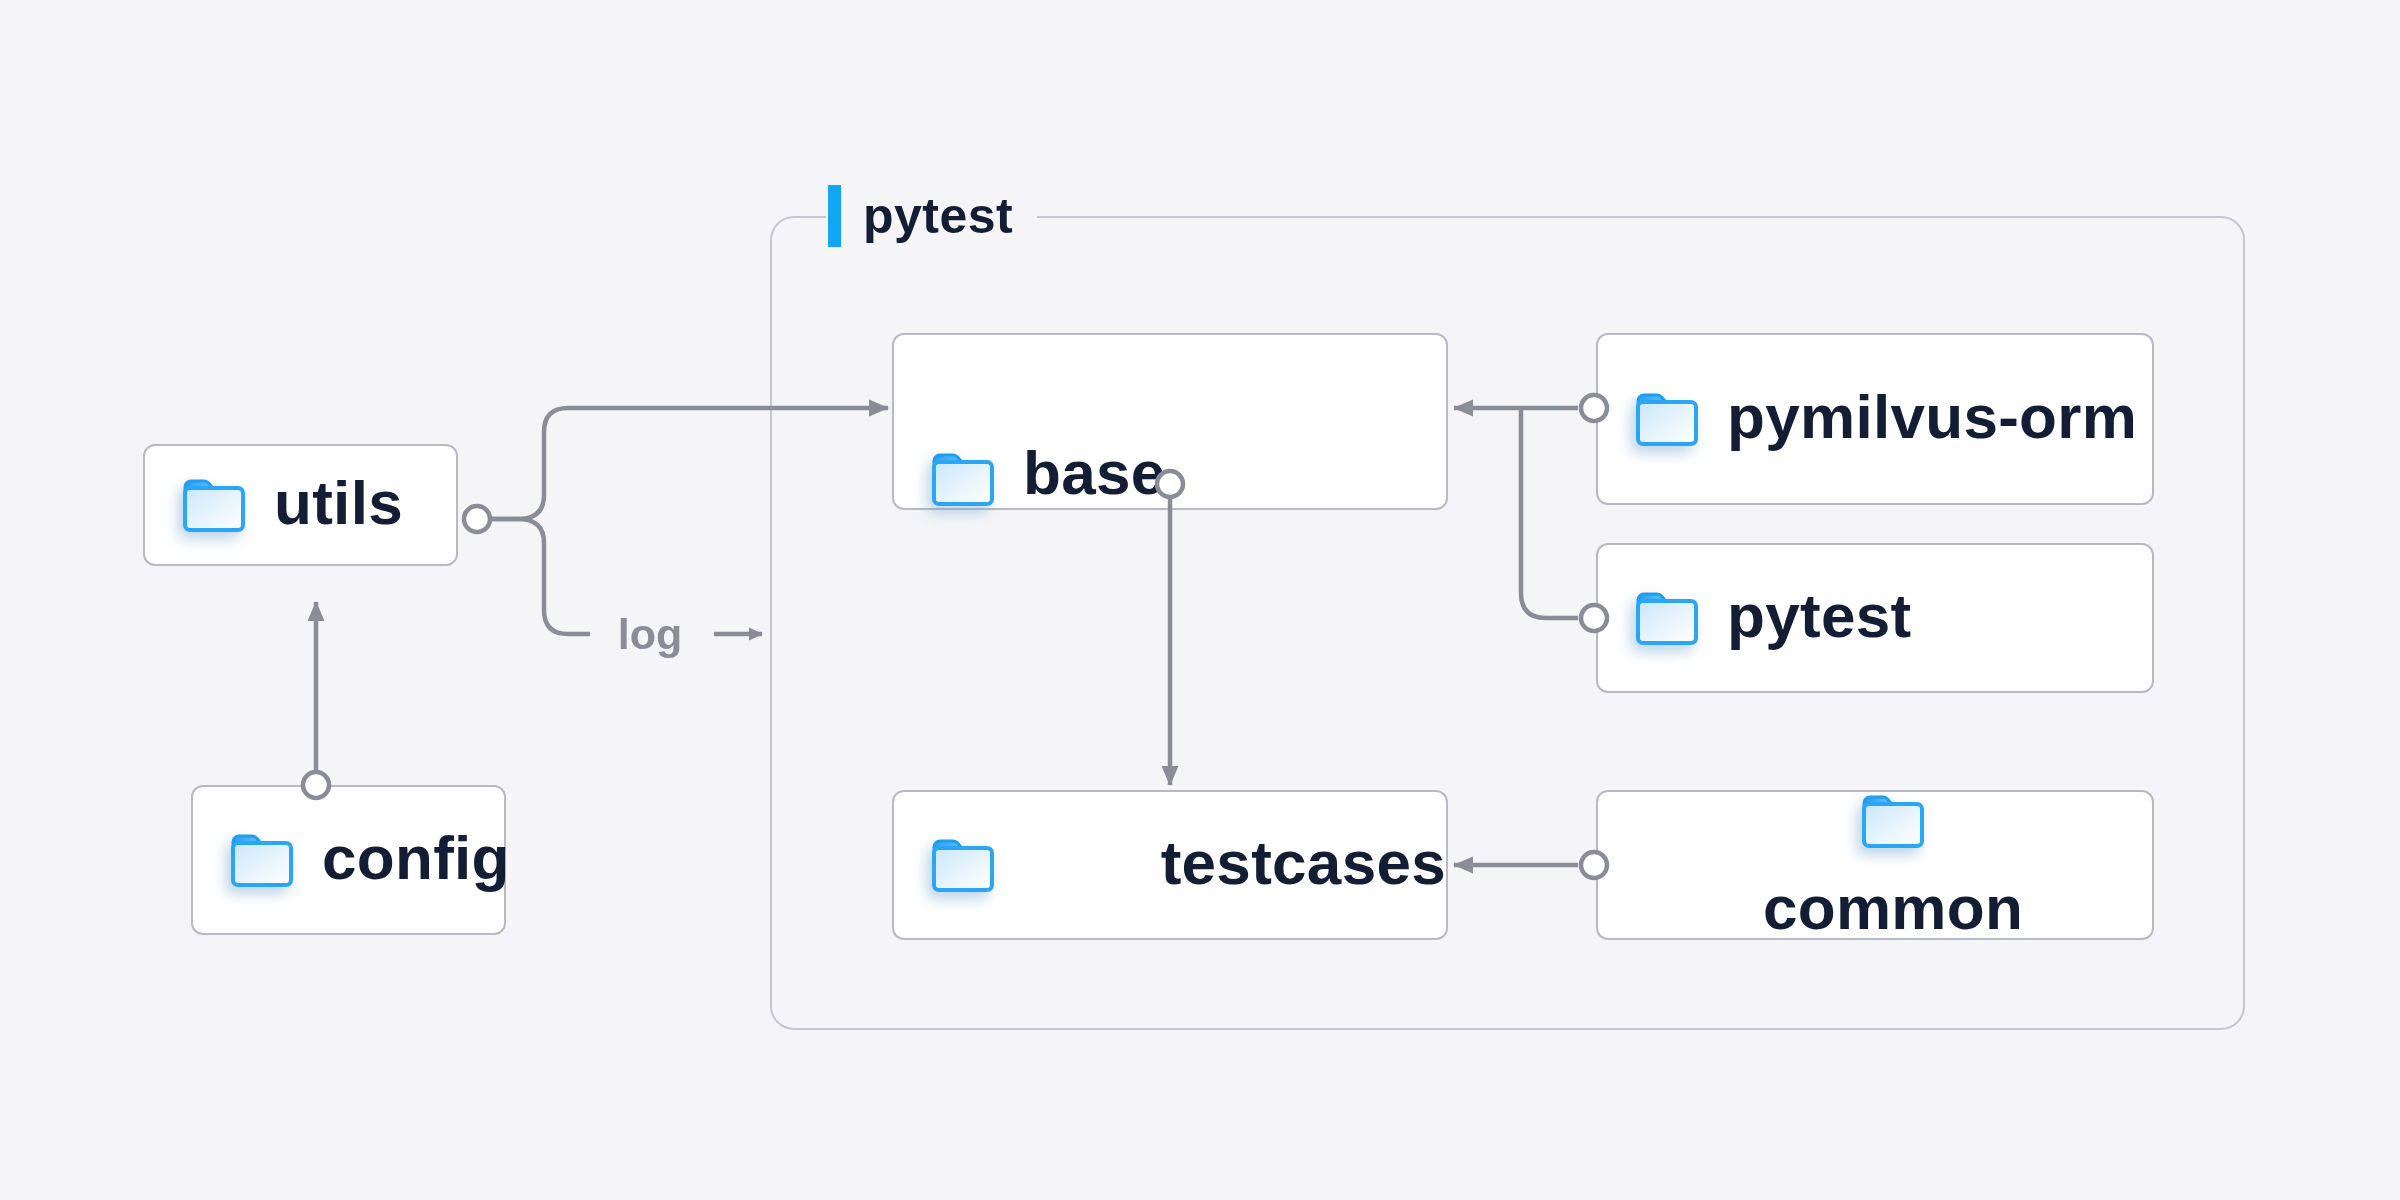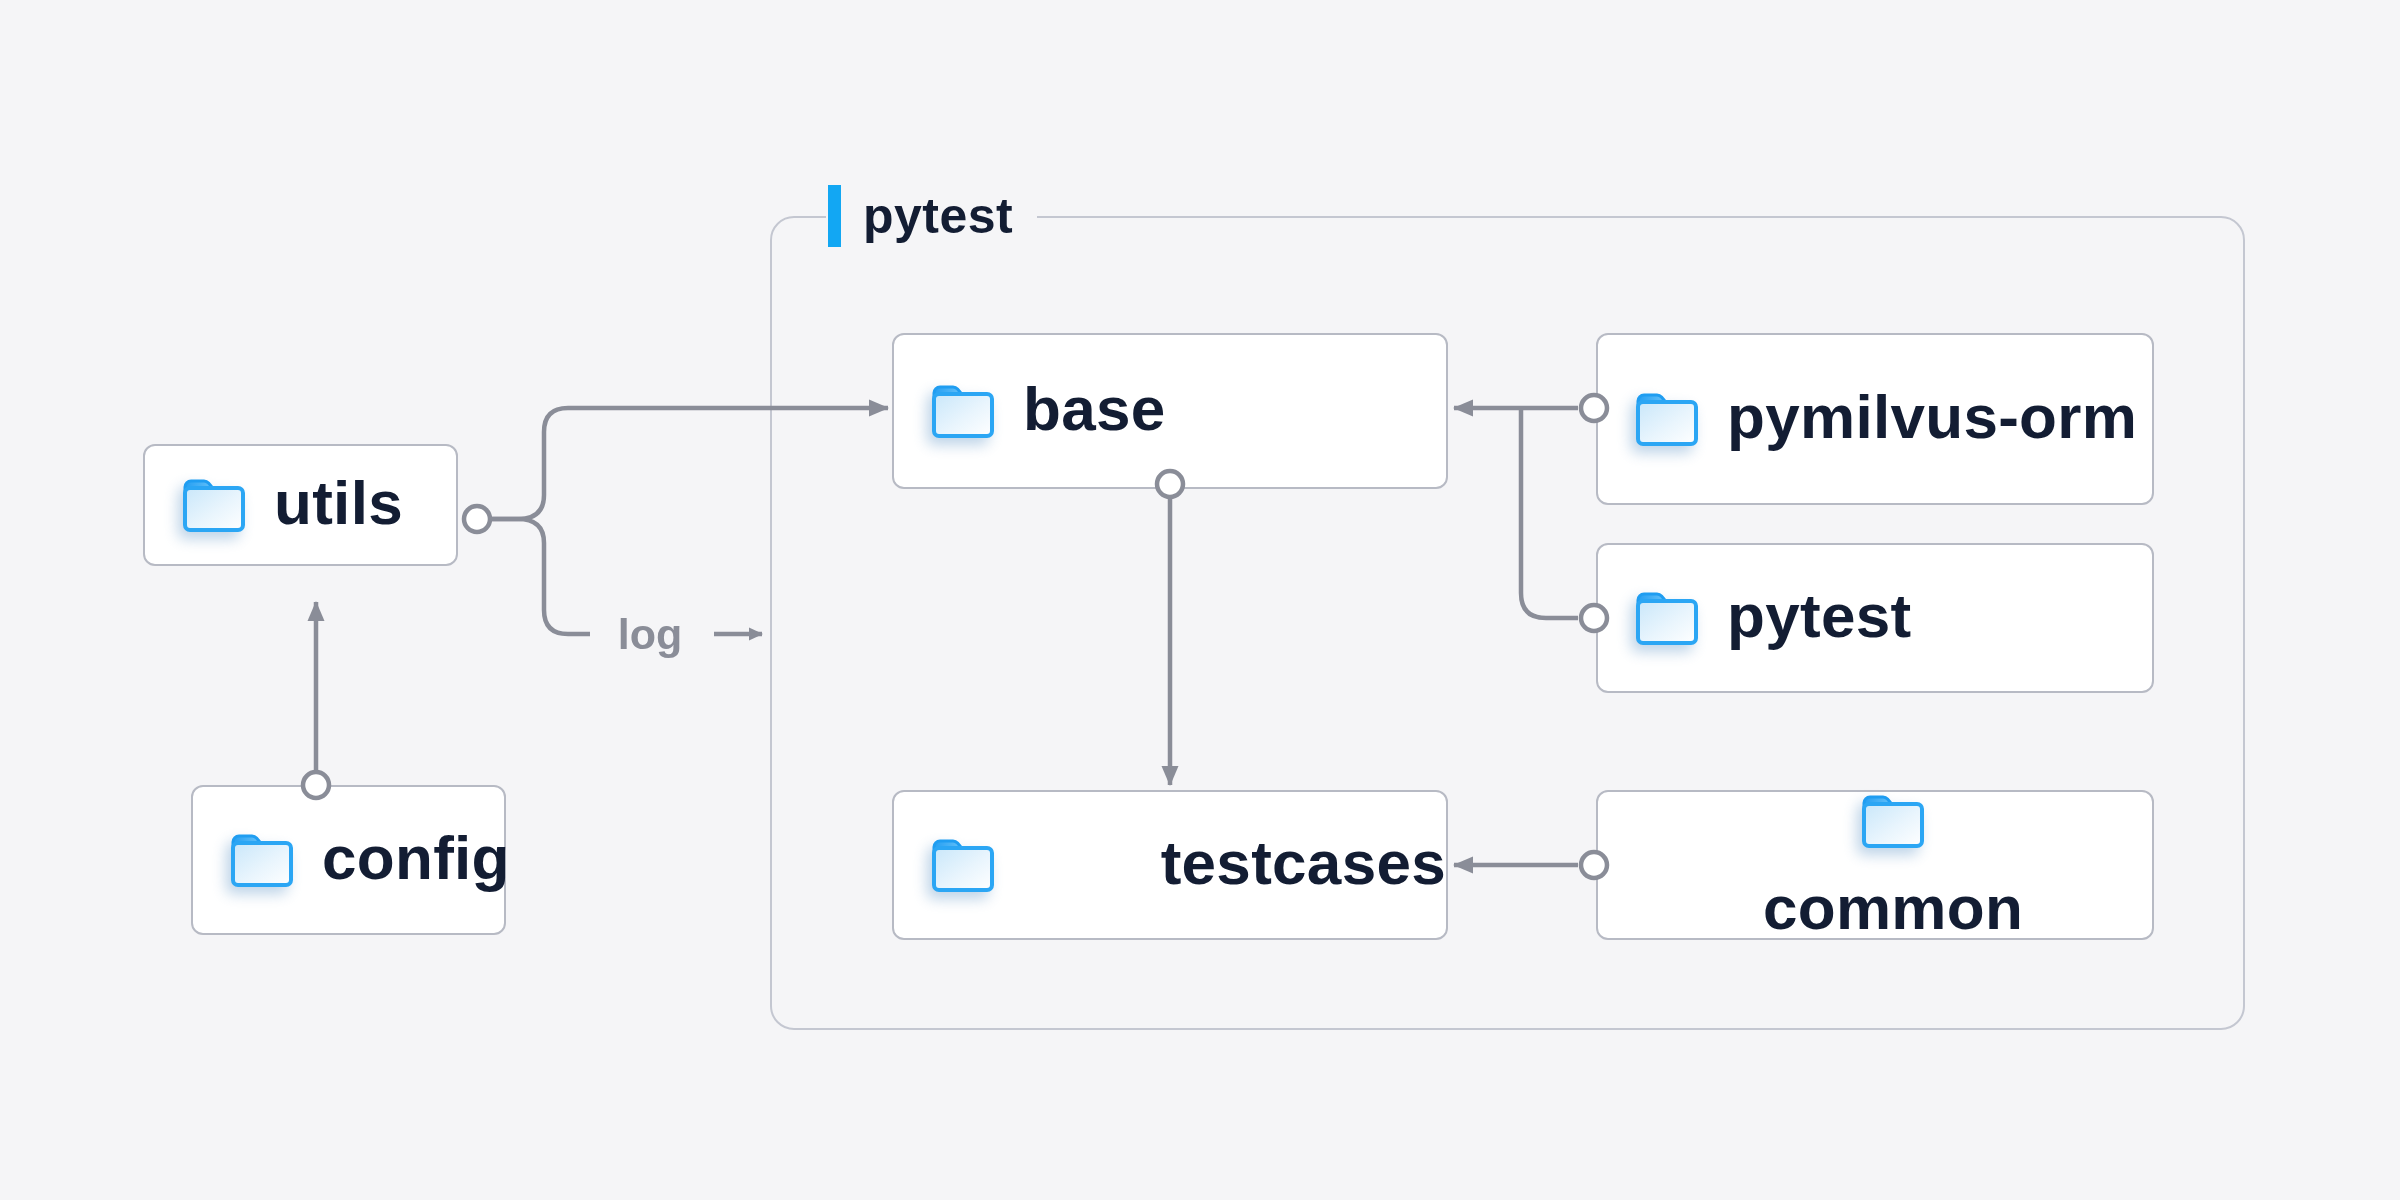--- a/index.html
+++ b/index.html
@@ -33,21 +33,21 @@
     z-index:2;
   }
   .node .label{
     font-size:62px;font-weight:700;color:#131d33;letter-spacing:0.3px;line-height:1;
     padding-bottom:4px;
   }
   .node .ficon{flex:0 0 auto;filter:drop-shadow(-5px 7px 7px rgba(110,160,205,0.45));}
 
   .n-utils    {left:143px; top:444px; width:315px; height:122px;}
   .n-config   {left:158px; top:785px; width:315px; height:150px;margin-left:33px;}
-  .n-base     {left:892px; top:333px; width:556px; height:156px;}
+  .n-base     {left:892px; top:333px; width:556px; height:177px;align-items:flex-end;}
   .n-pymilvus {left:1596px;top:333px; width:558px; height:172px;}
   .n-check    {left:1596px;top:543px; width:558px; height:150px;}
   .n-testcases{left:892px; top:790px; width:556px; height:150px;justify-content:space-between;}
   .n-common   {left:1596px;top:790px; width:558px; height:150px;flex-direction:column;}
 
   
   .wires{position:absolute;left:0;top:0;width:2400px;height:1200px;z-index:3;pointer-events:none;}
 
   
   .edge-label-log{

